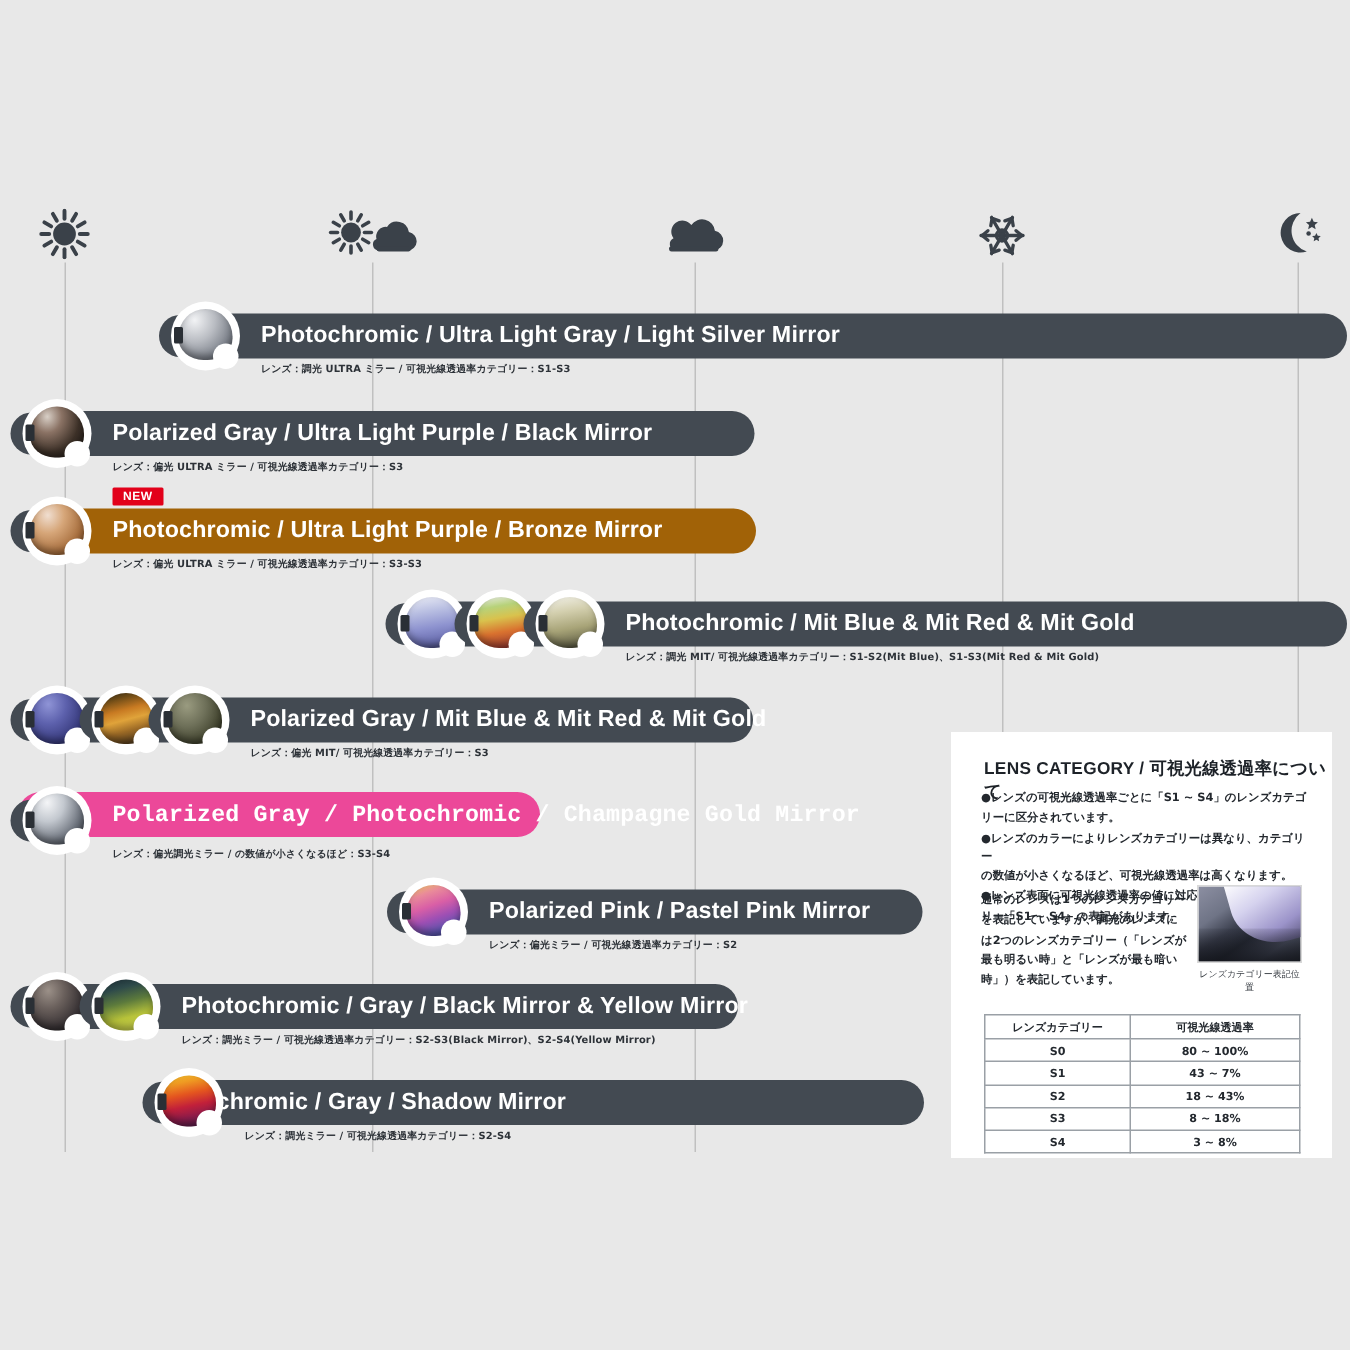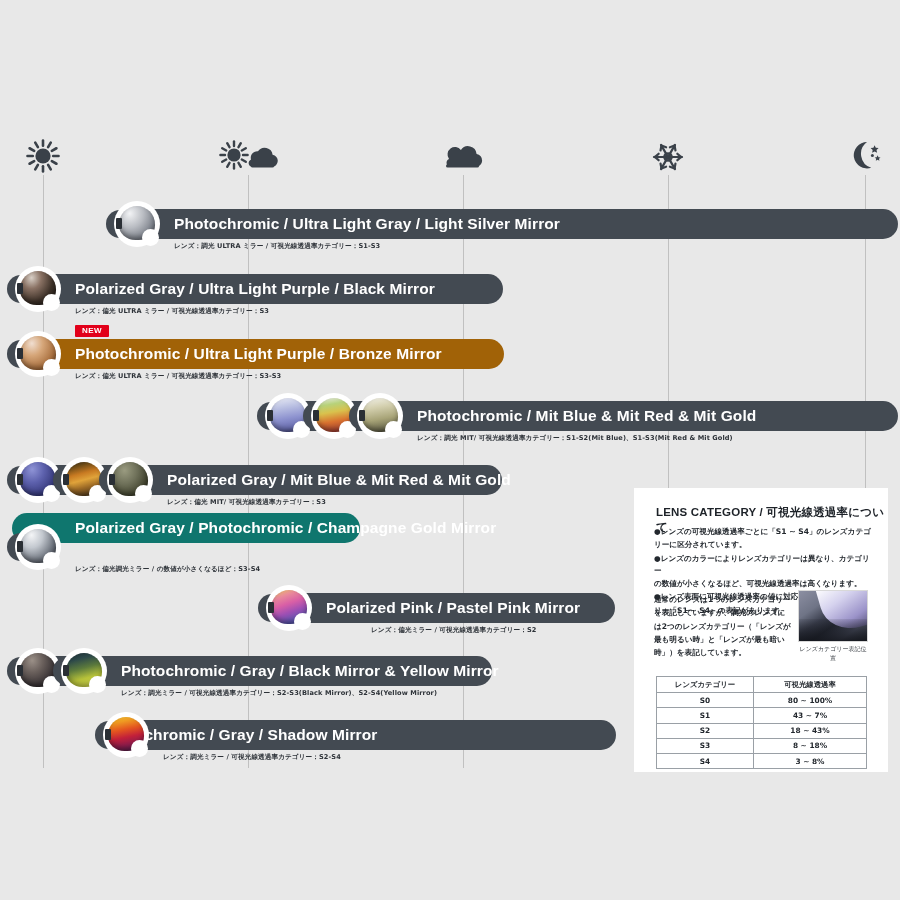--- a/index.html
+++ b/index.html
@@ -320,35 +320,35 @@
       <div class="clip"></div>
       <div class="notch"></div>
     </div>
     <div class="goggle" style="left: 107px; top: 457px;">
       <div class="strapdot"></div>
       <div class="ring"></div>
       <div class="lens" style="background: radial-gradient(at 35% 25%, rgb(154, 155, 128) 0%, rgb(110, 112, 89) 38%, rgb(67, 69, 48) 70%, rgb(31, 32, 22) 100%);"></div>
       <div class="clip"></div>
       <div class="notch"></div>
     </div>
-    <div class="bar" style="left: 12px; width: 348px; top: 513px; background: #0f766e;">
+    <div class="bar" style="left: 12px; width: 348px; top: 528px; background: #ec4899; font-family: Liberation Mono, monospace;">
       <span class="bartext" style="margin-left: 63px;">Polarized Gray / Photochromic / Champagne Gold Mirror</span>
     </div>
     <div class="sub" style="left: 75px; top: 565px;">レンズ：偏光調光ミラー / の数値が小さくなるほど：S3-S4</div>
     <div class="goggle" style="left: 15px; top: 524px;">
       <div class="strapdot"></div>
       <div class="ring"></div>
       <div class="lens" style="background: radial-gradient(at 32% 18%, rgb(244, 245, 247) 0%, rgb(195, 200, 207) 32%, rgb(111, 117, 127) 66%, rgb(43, 48, 56) 100%);"></div>
       <div class="clip"></div>
       <div class="notch"></div>
     </div>
     <div class="bar" style="left: 263px; width: 352px; top: 593px; background: rgb(67, 74, 82);">
       <span class="bartext" style="margin-left: 63px;">Polarized Pink / Pastel Pink Mirror</span>
     </div>
-    <div class="sub" style="left: 326px; top: 626px; margin-left: 45px;">レンズ：偏光ミラー / 可視光線透過率カテゴリー：S2</div>
+    <div class="sub" style="left: 326px; top: 626px;">レンズ：偏光ミラー / 可視光線透過率カテゴリー：S2</div>
     <div class="goggle" style="left: 266px; top: 585px;">
       <div class="strapdot"></div>
       <div class="ring"></div>
       <div class="lens" style="background: linear-gradient(160deg, rgb(240, 207, 94) 0%, rgb(233, 138, 154) 22%, rgb(217, 95, 166) 42%, rgb(158, 79, 180) 62%, rgb(94, 85, 174) 82%, rgb(62, 74, 142) 100%);"></div>
       <div class="clip"></div>
       <div class="notch"></div>
     </div>
     <div class="bar" style="left: 12px; width: 480px; top: 656px; background: rgb(67, 74, 82);">
       <span class="bartext" style="margin-left: 109px;">Photochromic / Gray / Black Mirror &amp; Yellow Mirror</span>
     </div>

